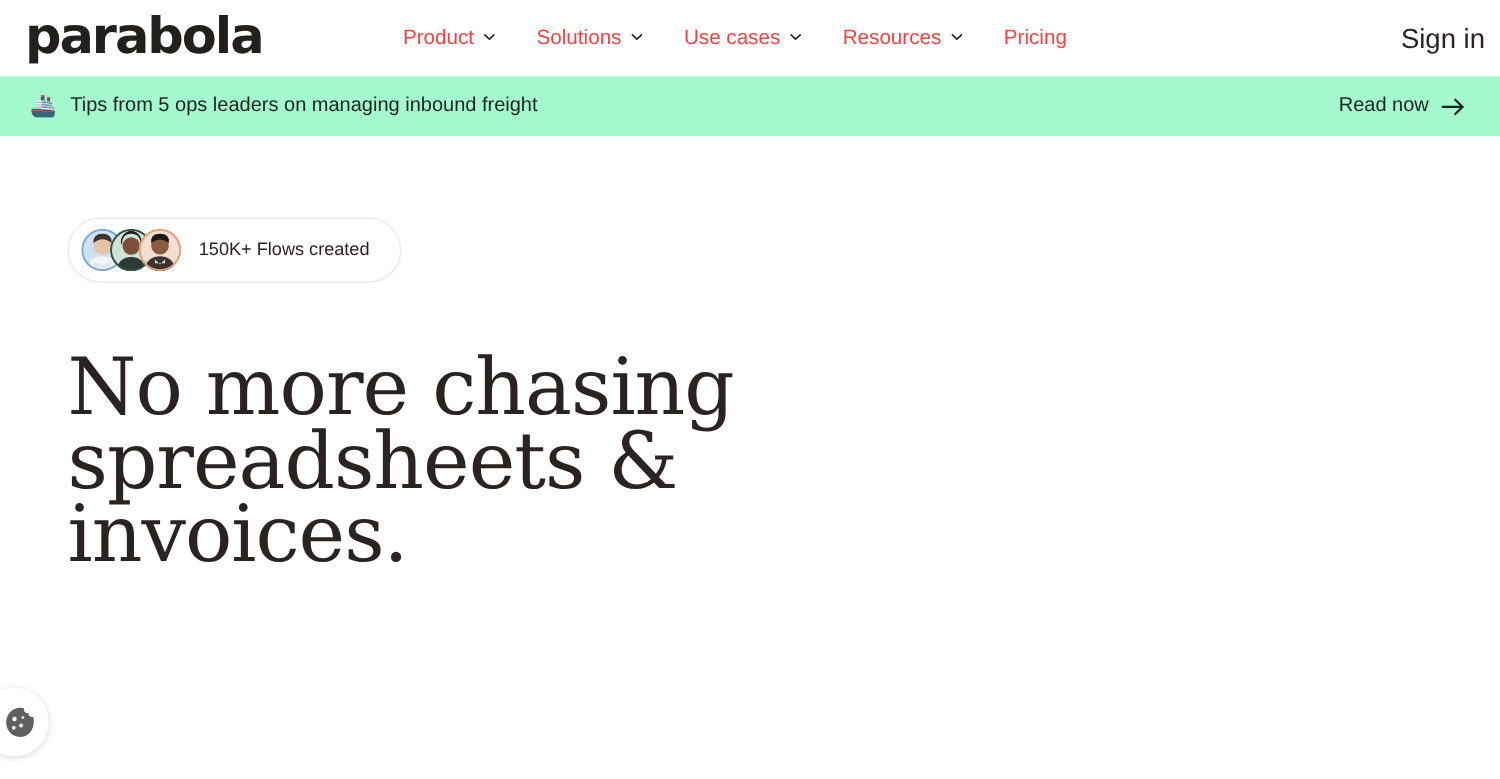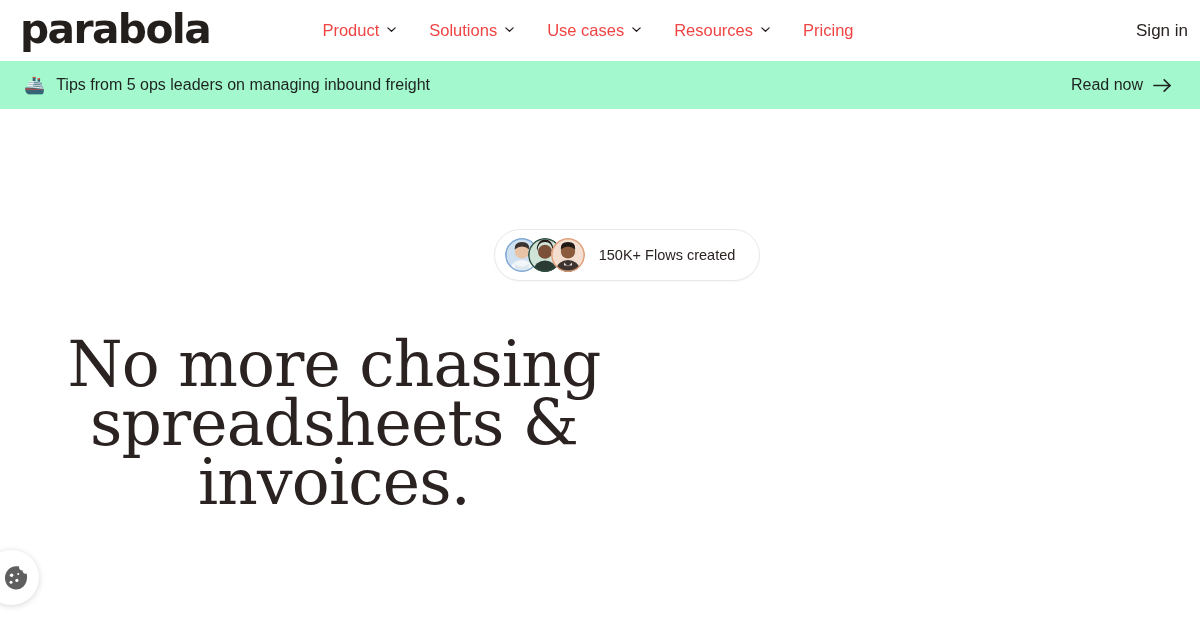--- a/index.html
+++ b/index.html
@@ -70,21 +70,21 @@
   .chev svg { display: block; }
 
   .header-right {
     margin-left: auto;
     display: flex;
     align-items: center;
     gap: 14px;
   }
 
   .signin {
-    font-size: 17px;
+    font-size: 22px;
     color: #2b2321;
     cursor: pointer;
     white-space: nowrap;
   }
 
   .signup {
     background: #332e2b;
     color: #ffffff;
     font-size: 16.5px;
     border: none;
@@ -135,22 +135,21 @@
     cursor: pointer;
     white-space: nowrap;
     padding-right: 4px;
   }
 
   .arrow-icon { display: block; }
 
   
   .hero {
     padding-left: 54px;
-    padding-top: 120px;
-    text-align: center;
+    padding-top: 65px;
   }
 
   .proof-pill {
     display: inline-flex;
     align-items: center;
     gap: 14px;
     background: #ffffff;
     border: 1px solid #e9e9e9;
     border-radius: 999px;
     padding: 8px 24px 8px 10px;

